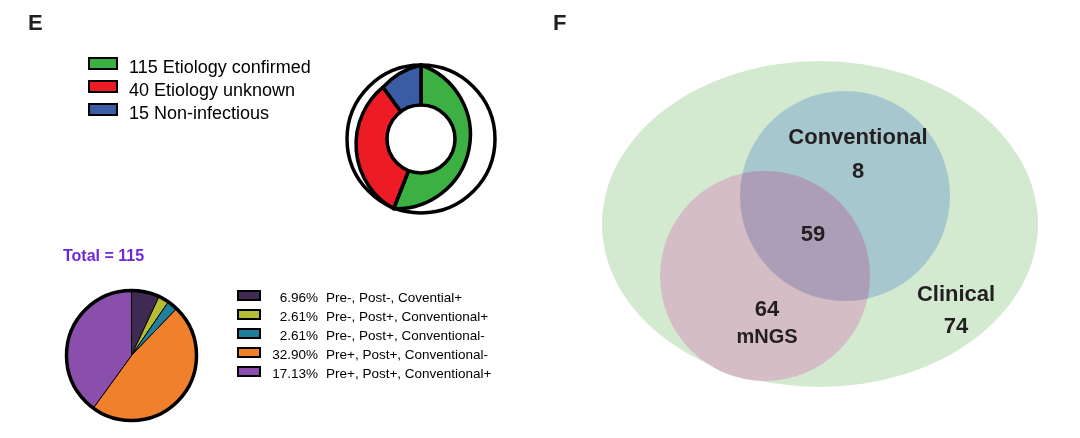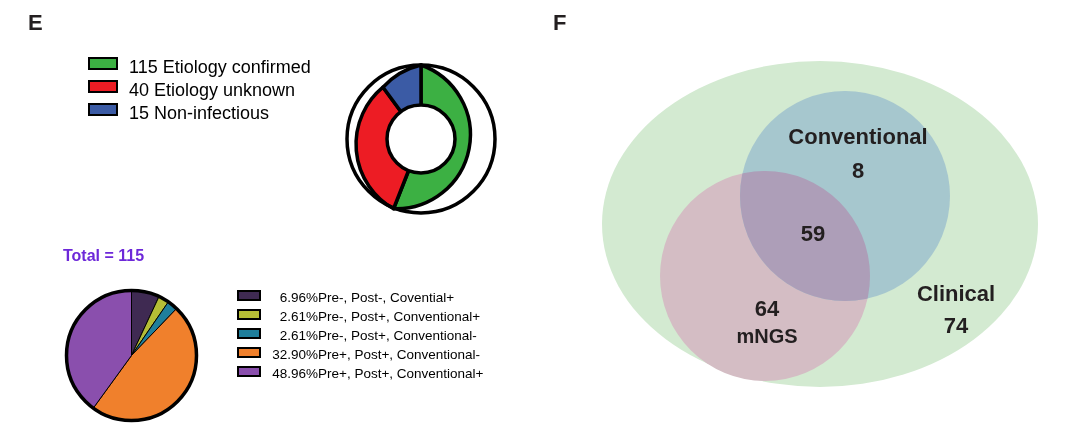--- a/index.html
+++ b/index.html
@@ -67,21 +67,21 @@
     width: 24px;
     height: 11px;
     margin-right: 9px;
   }
   #pie-legend .legend-label { font-size: 13.5px; }
   #pie-legend .legend-pct {
     display: inline-block;
     text-align: right;
     width: 48px;
   }
-  #pie-legend .legend-desc { }
+  #pie-legend .legend-desc { margin-left: 8px; }
 
   
   #donut-chart {
     position: absolute;
     left: 342px;
     top: 60px;
     width: 158px;
     height: 158px;
   }
   #donut-chart svg { display: block; }
@@ -190,21 +190,21 @@
     <div class="legend-row">
       <span class="legend-swatch" style="background:#1f7f9c"></span>
       <span class="legend-label"><span class="legend-pct">2.61%</span><span class="legend-desc">Pre-, Post+, Conventional-</span></span>
     </div>
     <div class="legend-row">
       <span class="legend-swatch" style="background:#f0802c"></span>
       <span class="legend-label"><span class="legend-pct">32.90%</span><span class="legend-desc">Pre+, Post+, Conventional-</span></span>
     </div>
     <div class="legend-row">
       <span class="legend-swatch" style="background:#8a4fad"></span>
-      <span class="legend-label"><span class="legend-pct">48.96%</span><span class="legend-desc">Pre+, Post+, Conventional+</span></span>
+      <span class="legend-label"><span class="legend-pct">17.13%</span><span class="legend-desc">Pre+, Post+, Conventional+</span></span>
     </div>
   </div>
 
   <div class="panel-letter" id="panel-letter-f">F</div>
 
   <div id="venn">
     <svg width="500" height="390" viewBox="0 0 500 390" aria-hidden="true">
       <defs>
         <clipPath id="clip-conventional">
           <circle cx="275" cy="170" r="105"></circle>

